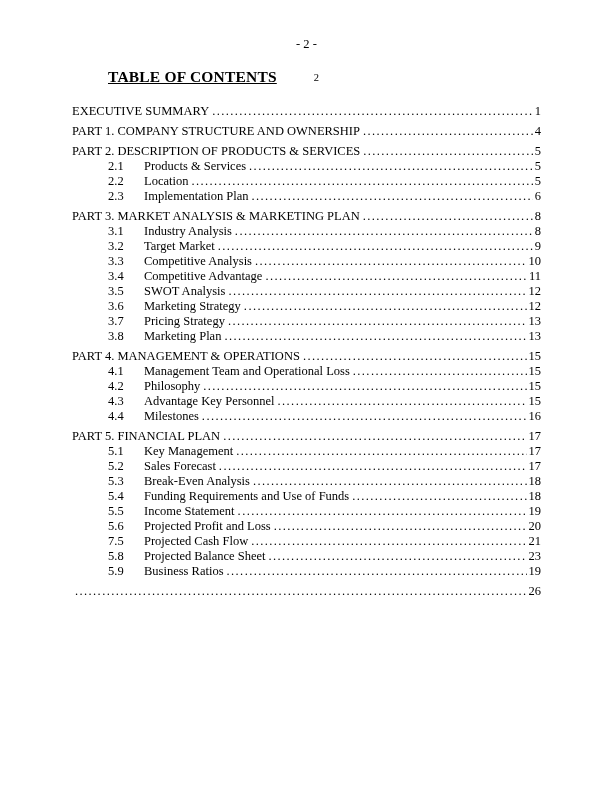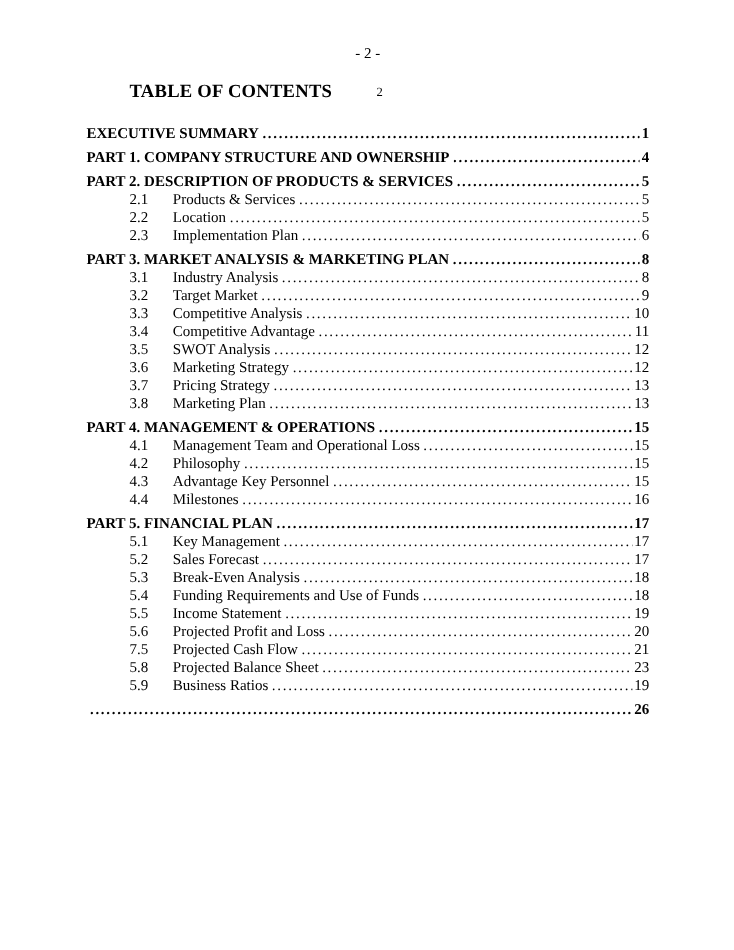--- a/index.html
+++ b/index.html
@@ -23,38 +23,39 @@
   }
   .title-row {
     margin: 17px 0 0 36px;
     display: flex;
     align-items: baseline;
   }
   .title {
     font-size: 15.5px;
     font-weight: bold;
     letter-spacing: 0.2px;
+    text-decoration: underline;
   }
   .title-note {
     font-size: 10.5px;
     margin-left: 37px;
     position: relative;
     top: -1px;
   }
   .toc {
     margin-top: 18px;
     font-size: 12.5px;
   }
   .row {
     display: flex;
     align-items: baseline;
     line-height: 15px;
     cursor: default;
   }
-  .row.lvl1 { font-weight: bold; margin-top: 5px; }
+  .row.lvl1 { font-weight: normal; margin-top: 5px; }
   .row.lvl2 .num {
     flex: none;
     margin-left: 36px;
     width: 36px;
   }
   .label { flex: none; white-space: nowrap; }
   .leader {
     flex: 1 1 auto;
     overflow: hidden;
     white-space: nowrap;

